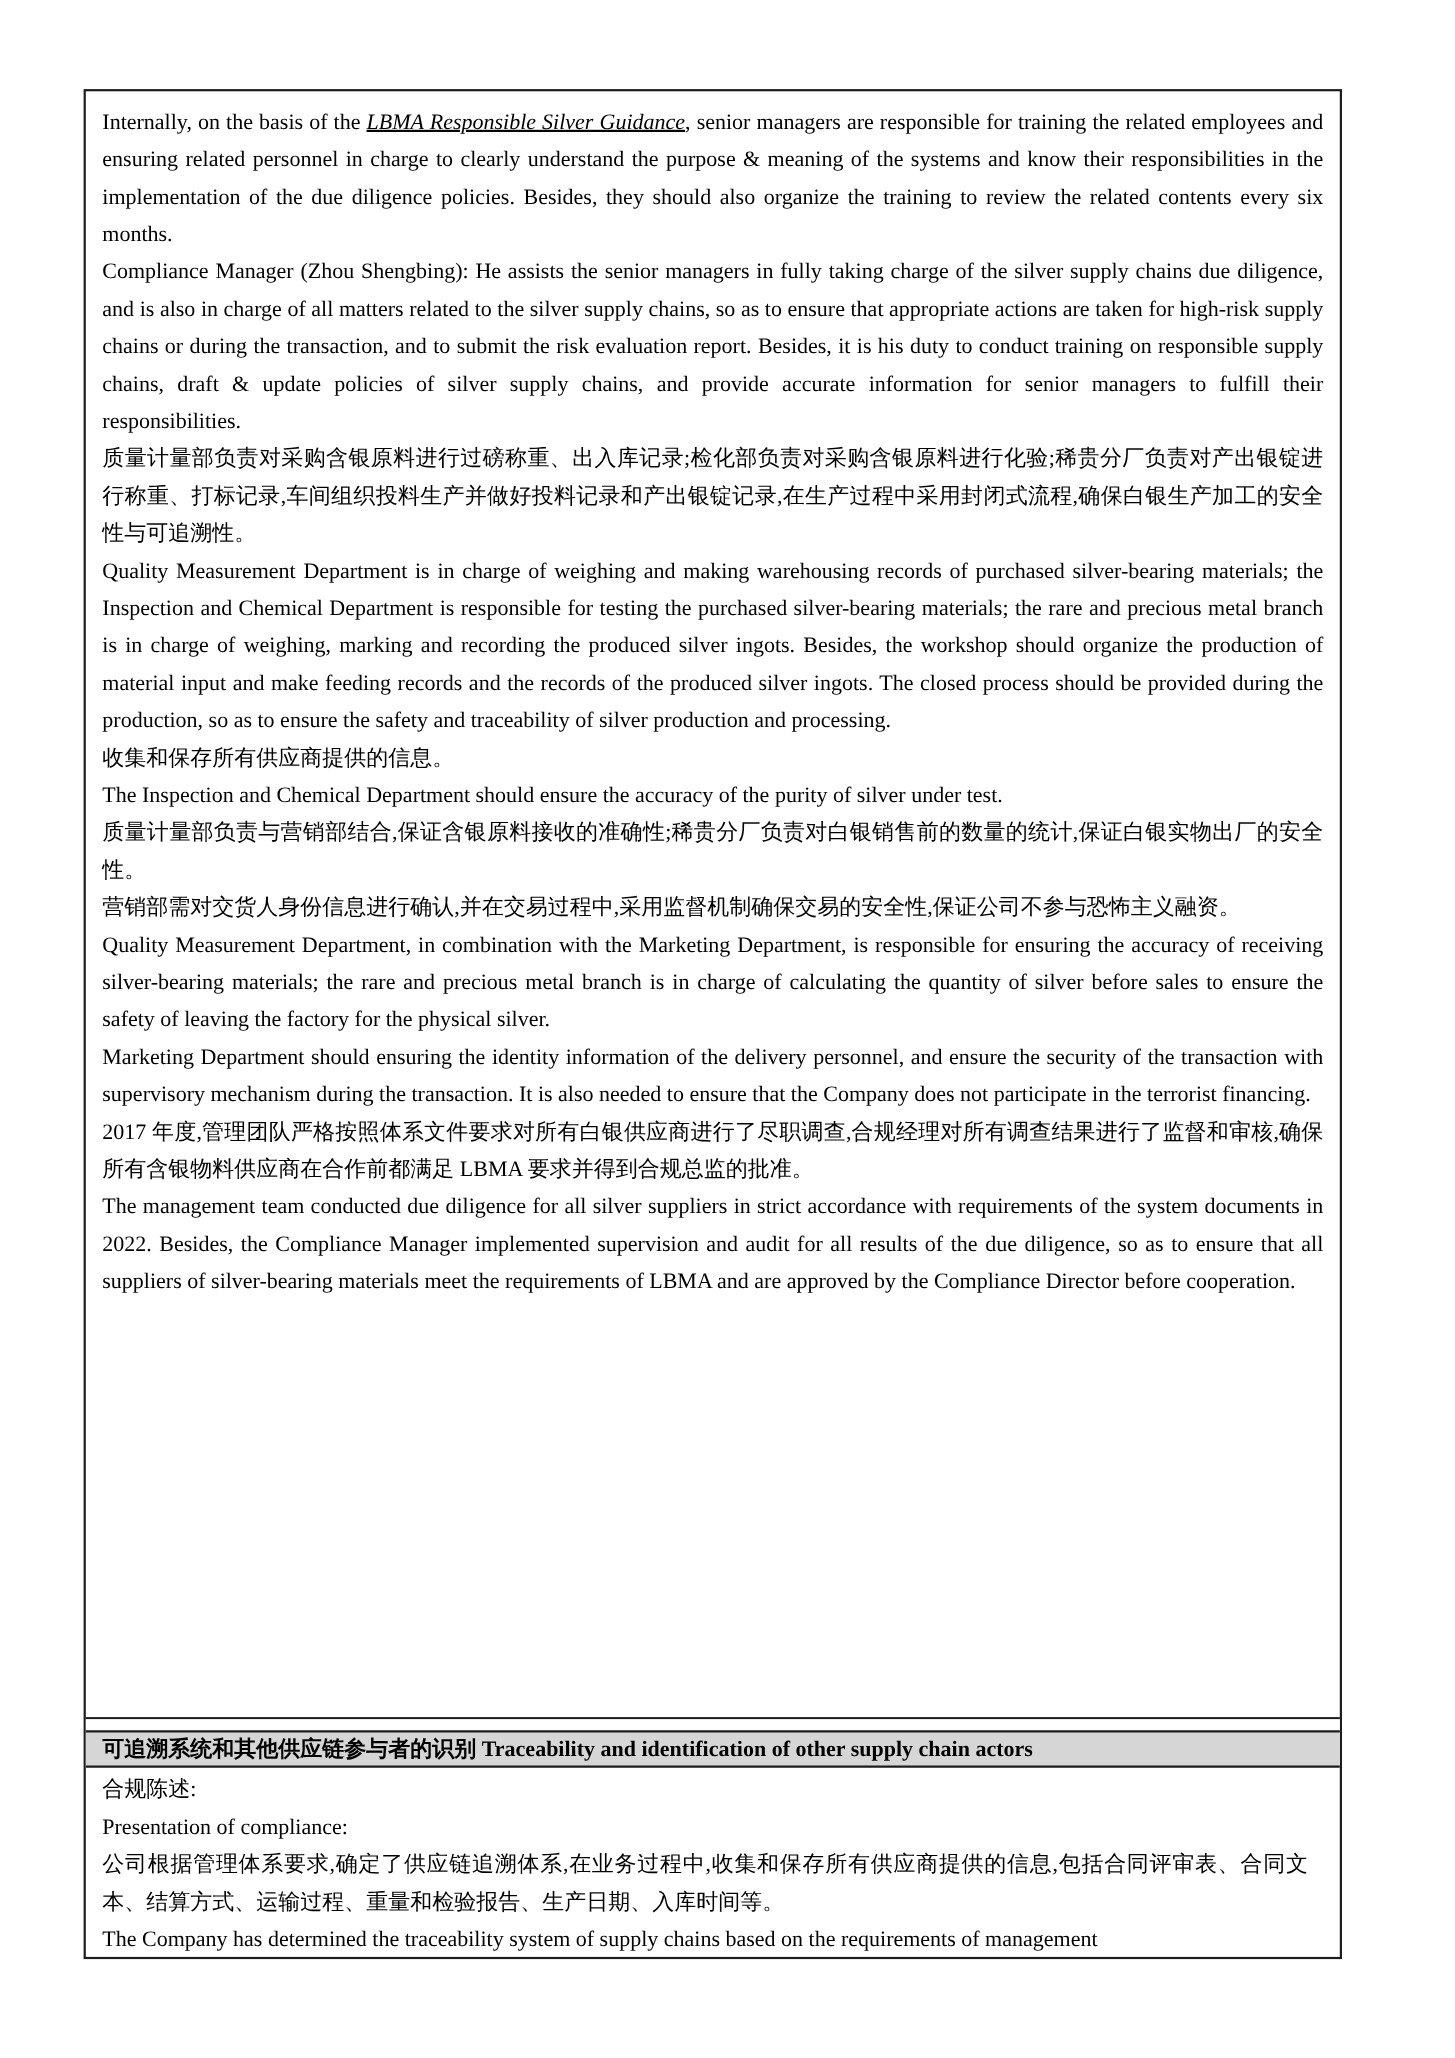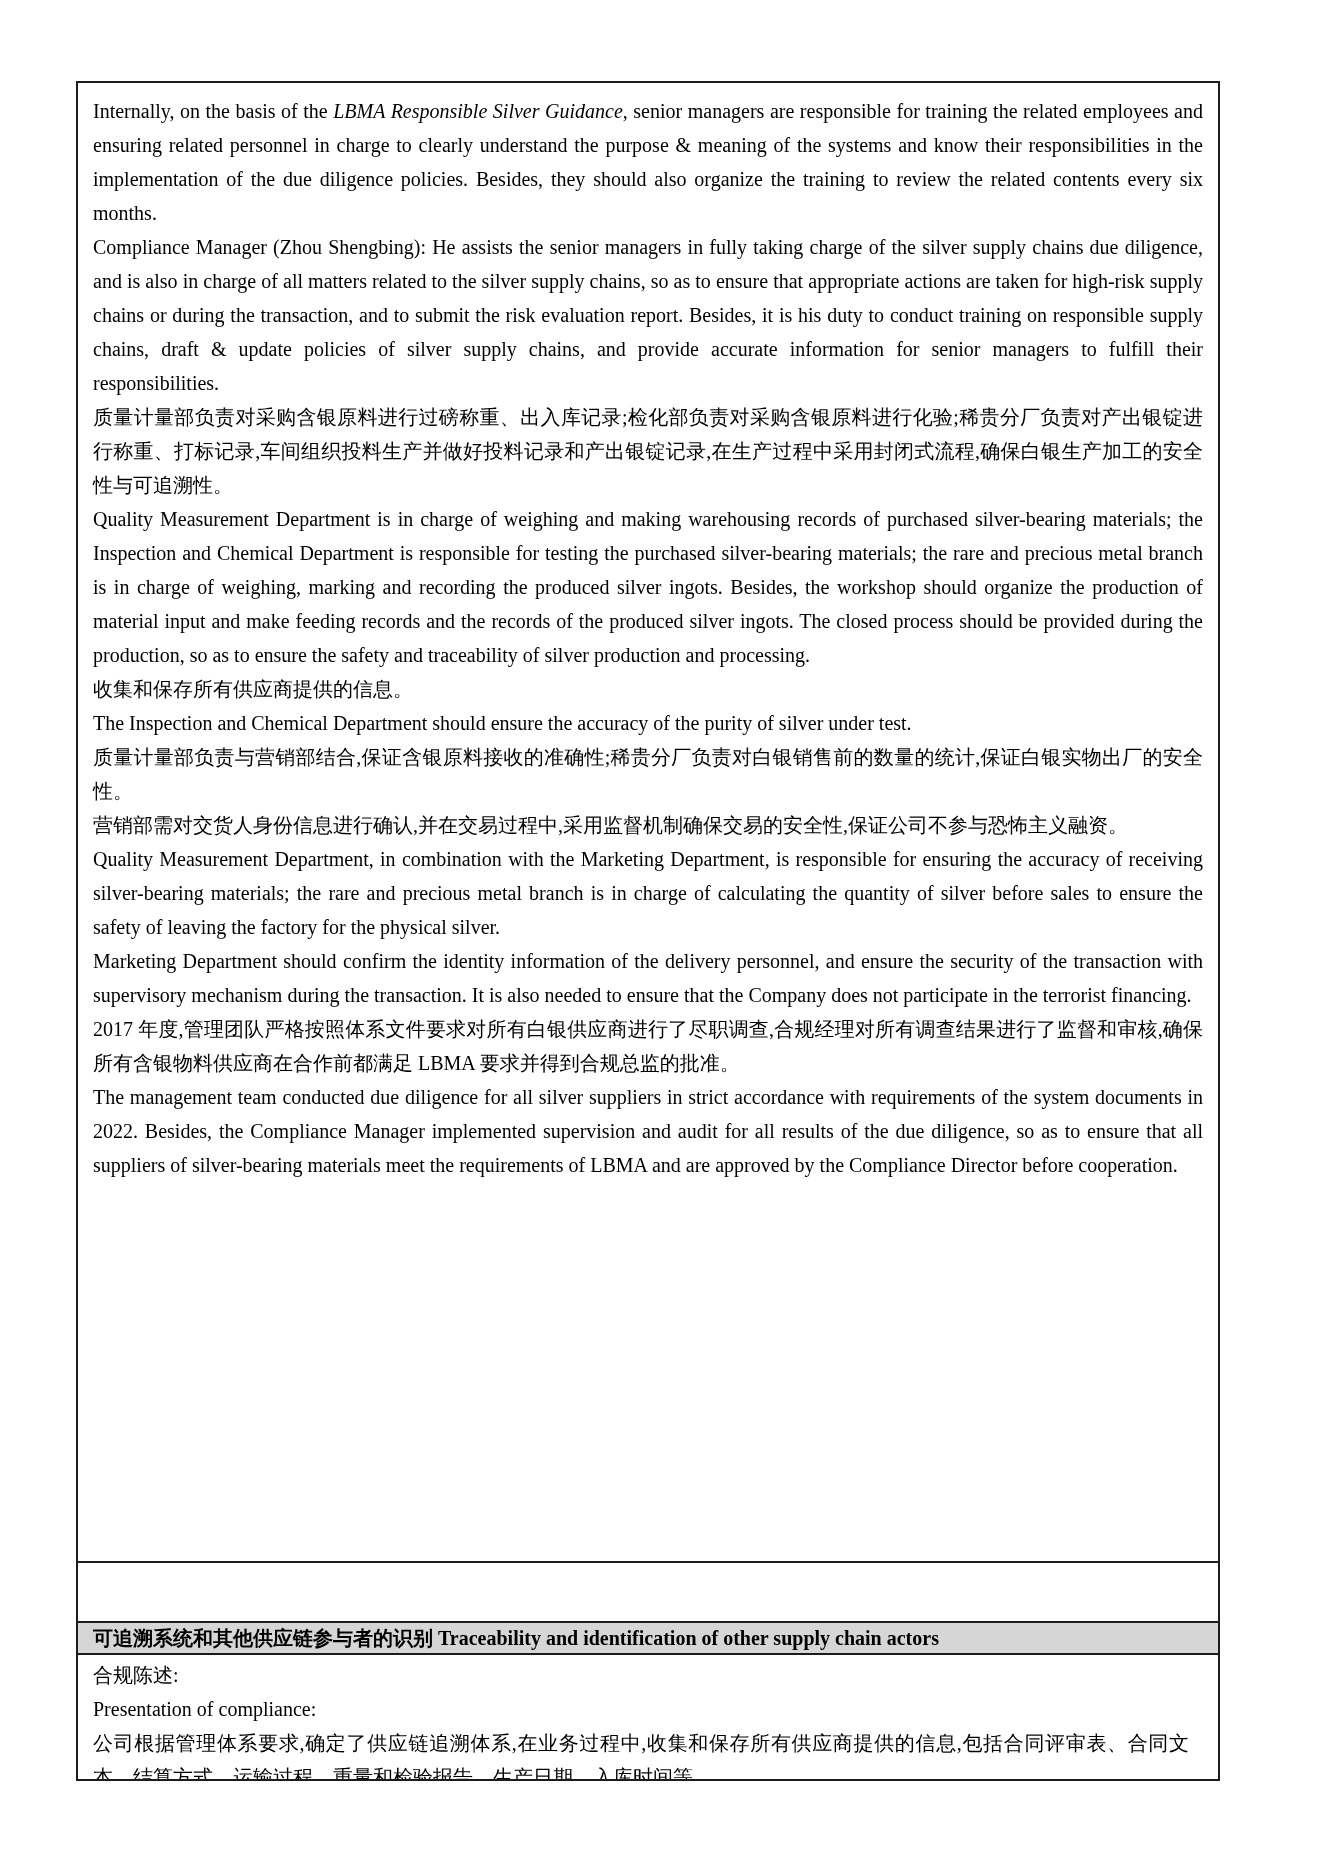--- a/index.html
+++ b/index.html
@@ -62,46 +62,47 @@
     overflow: hidden;
   }
   p.para {
     font-size: 20px;
     line-height: 34px;
     text-align: justify;
     color: #000000;
   }
   p.para .italic {
     font-style: italic;
+    text-decoration: underline;
   }
 </style>
 </head>
 <body>
 
 <div class="page">
   <div class="doc-table" style="border-color: rgb(28, 28, 28);">
 
     <div class="row-main" style="border-color: rgb(28, 28, 28);">
         <p class="para"><span>Internally, on the basis of the </span><span class="italic">LBMA Responsible Silver Guidance</span><span>, senior managers are responsible for training the related employees and ensuring related personnel in charge to clearly understand the purpose &amp; meaning of the systems and know their responsibilities in the implementation of the due diligence policies. Besides, they should also organize the training to review the related contents every six months.</span></p>
         <p class="para"><span>Compliance Manager (Zhou Shengbing): He assists the senior managers in fully taking charge of the silver supply chains due diligence, and is also in charge of all matters related to the silver supply chains, so as to ensure that appropriate actions are taken for high-risk supply chains or during the transaction, and to submit the risk evaluation report. Besides, it is his duty to conduct training on responsible supply chains, draft &amp; update policies of silver supply chains, and provide accurate information for senior managers to fulfill their responsibilities.</span></p>
         <p class="para"><span>质量计量部负责对采购含银原料进行过磅称重、出入库记录;检化部负责对采购含银原料进行化验;稀贵分厂负责对产出银锭进行称重、打标记录,车间组织投料生产并做好投料记录和产出银锭记录,在生产过程中采用封闭式流程,确保白银生产加工的安全性与可追溯性。</span></p>
         <p class="para"><span>Quality Measurement Department is in charge of weighing and making warehousing records of purchased silver-bearing materials; the Inspection and Chemical Department is responsible for testing the purchased silver-bearing materials; the rare and precious metal branch is in charge of weighing, marking and recording the produced silver ingots. Besides, the workshop should organize the production of material input and make feeding records and the records of the produced silver ingots. The closed process should be provided during the production, so as to ensure the safety and traceability of silver production and processing.</span></p>
         <p class="para"><span>收集和保存所有供应商提供的信息。</span></p>
         <p class="para"><span>The Inspection and Chemical Department should ensure the accuracy of the purity of silver under test.</span></p>
         <p class="para"><span>质量计量部负责与营销部结合,保证含银原料接收的准确性;稀贵分厂负责对白银销售前的数量的统计,保证白银实物出厂的安全性。</span></p>
         <p class="para"><span>营销部需对交货人身份信息进行确认,并在交易过程中,采用监督机制确保交易的安全性,保证公司不参与恐怖主义融资。</span></p>
         <p class="para"><span>Quality Measurement Department, in combination with the Marketing Department, is responsible for ensuring the accuracy of receiving silver-bearing materials; the rare and precious metal branch is in charge of calculating the quantity of silver before sales to ensure the safety of leaving the factory for the physical silver.</span></p>
-        <p class="para"><span>Marketing Department should confirm the identity information of the delivery personnel, and ensure the security of the transaction with supervisory mechanism during the transaction. It is also needed to ensure that the Company does not participate in the terrorist financing.</span></p>
+        <p class="para"><span>Marketing Department should ensuring the identity information of the delivery personnel, and ensure the security of the transaction with supervisory mechanism during the transaction. It is also needed to ensure that the Company does not participate in the terrorist financing.</span></p>
         <p class="para"><span>2017 年度,管理团队严格按照体系文件要求对所有白银供应商进行了尽职调查,合规经理对所有调查结果进行了监督和审核,确保所有含银物料供应商在合作前都满足 LBMA 要求并得到合规总监的批准。</span></p>
         <p class="para"><span>The management team conducted due diligence for all silver suppliers in strict accordance with requirements of the system documents in 2022. Besides, the Compliance Manager implemented supervision and audit for all results of the due diligence, so as to ensure that all suppliers of silver-bearing materials meet the requirements of LBMA and are approved by the Compliance Director before cooperation.</span></p>
       </div>
 
     <div class="row-gap"></div>
 
-    <div class="row-header" style="background: rgb(214, 214, 214); border-color: rgb(28, 28, 28); margin-top: 48px;">
+    <div class="row-header" style="background: rgb(214, 214, 214); border-color: rgb(28, 28, 28);">
       <span class="header-title">可追溯系统和其他供应链参与者的识别 Traceability and identification of other supply chain actors</span>
     </div>
 
     <div class="row-trace">
         <p class="para"><span>合规陈述:</span></p>
         <p class="para"><span>Presentation of compliance:</span></p>
         <p class="para"><span>公司根据管理体系要求,确定了供应链追溯体系,在业务过程中,收集和保存所有供应商提供的信息,包括合同评审表、合同文本、结算方式、运输过程、重量和检验报告、生产日期、入库时间等。</span></p>
         <p class="para"><span>The Company has determined the traceability system of supply chains based on the requirements of management</span></p>
       </div>
 

